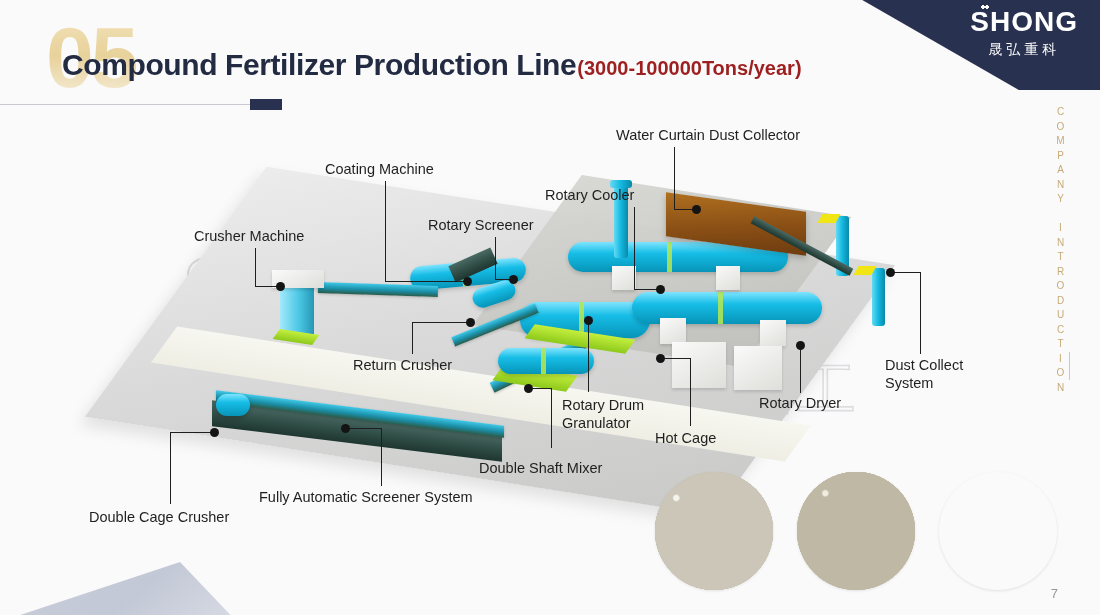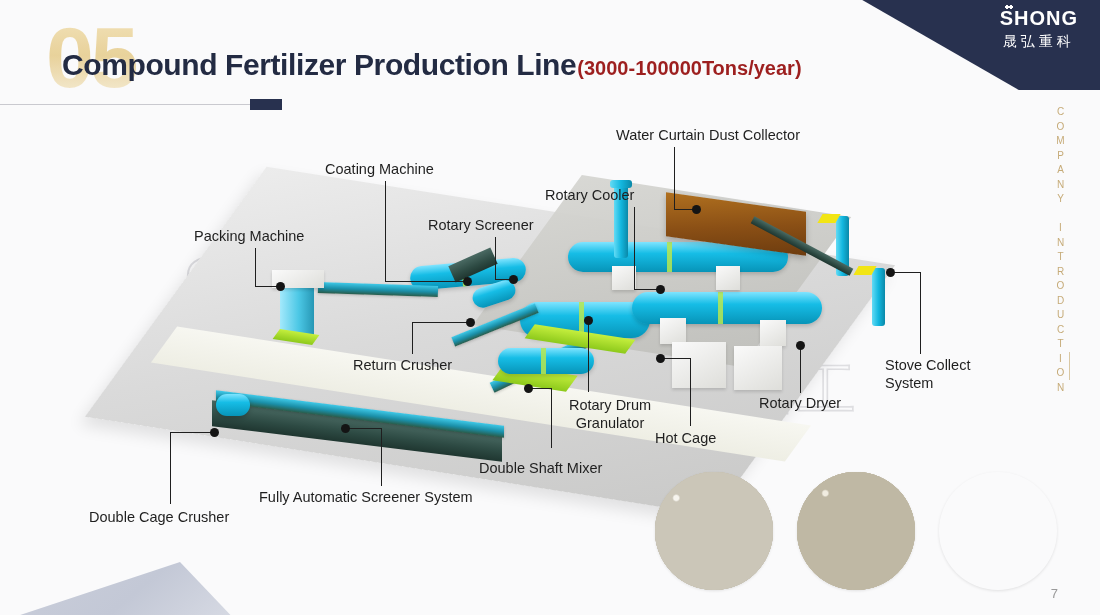--- a/index.html
+++ b/index.html
@@ -17,21 +17,21 @@
     position:absolute;top:-2px;right:-2px;width:320px;height:92px;
     background:#28314f;
     clip-path:polygon(24% 0%,100% 0%,100% 100%,74% 100%);
     z-index:6;
   }
   .logo{
     position:absolute;top:8px;right:22px;z-index:8;text-align:center;
     color:#ffffff;
   }
   .logo-main{
-    font-size:20px;font-weight:bold;letter-spacing:1px;line-height:1;
+    font-size:28px;font-weight:bold;letter-spacing:1px;line-height:1;
     font-family:"Liberation Sans",sans-serif;
   }
   .logo-main .s-mark{position:relative;display:inline-block;}
   .logo-main .s-mark::after{
     content:"";position:absolute;top:-3px;right:1px;width:8px;height:4px;
     background:
       radial-gradient(circle 1.6px at 2px 2px,#fff 99%,transparent 100%),
       radial-gradient(circle 1.6px at 6px 2px,#fff 99%,transparent 100%);
   }
   .logo-cn{
@@ -265,21 +265,21 @@
     <div class="beltdark" style="left:330px;top:76px;width:46px;height:18px;transform:rotate(-24deg);"></div>
 
     <div class="belt" style="left:198px;top:104px;width:120px;height:11px;transform:rotate(2deg);"></div>
     <div class="drum" style="left:352px;top:104px;width:44px;height:20px;transform:rotate(-18deg);"></div>
 
     <div class="tower" style="left:160px;top:96px;width:34px;height:62px;"></div>
     <div class="box" style="left:152px;top:90px;width:52px;height:18px;"></div>
     <div class="green" style="left:154px;top:152px;width:44px;height:10px;transform:skewX(-36deg) skewY(8deg);"></div>
   </div>
 
-  <div class="lbl" style="left:194px;top:228px;">Packing Machine</div>
+  <div class="lbl" style="left:194px;top:228px;">Crusher Machine</div>
   <div class="leader v" style="left:255px;top:248px;height:38px;"></div>
   <div class="leader h" style="left:255px;top:286px;width:25px;"></div>
   <div class="dot" style="left:276px;top:282px;"></div>
 
   <div class="lbl" style="left:325px;top:161px;">Coating Machine</div>
   <div class="leader v" style="left:385px;top:181px;height:100px;"></div>
   <div class="leader h" style="left:385px;top:281px;width:82px;"></div>
   <div class="dot" style="left:463px;top:277px;"></div>
 
   <div class="lbl" style="left:428px;top:217px;">Rotary Screener</div>
@@ -290,35 +290,35 @@
   <div class="lbl" style="left:545px;top:187px;">Rotary Cooler</div>
   <div class="leader v" style="left:634px;top:207px;height:82px;"></div>
   <div class="leader h" style="left:634px;top:289px;width:26px;"></div>
   <div class="dot" style="left:656px;top:285px;"></div>
 
   <div class="lbl" style="left:616px;top:127px;">Water Curtain Dust Collector</div>
   <div class="leader v" style="left:674px;top:147px;height:62px;"></div>
   <div class="leader h" style="left:674px;top:209px;width:22px;"></div>
   <div class="dot" style="left:692px;top:205px;"></div>
 
-  <div class="lbl w" style="left:885px;top:357px;width:100px;">Stove Collect System</div>
+  <div class="lbl w" style="left:885px;top:357px;width:100px;">Dust Collect System</div>
   <div class="leader v" style="left:920px;top:272px;height:82px;"></div>
   <div class="leader h" style="left:893px;top:272px;width:28px;"></div>
   <div class="dot" style="left:886px;top:268px;"></div>
 
   <div class="lbl" style="left:759px;top:395px;">Rotary Dryer</div>
   <div class="leader v" style="left:800px;top:345px;height:48px;"></div>
   <div class="dot" style="left:796px;top:341px;"></div>
 
   <div class="lbl" style="left:655px;top:430px;">Hot Cage</div>
   <div class="leader v" style="left:690px;top:358px;height:68px;"></div>
   <div class="leader h" style="left:663px;top:358px;width:28px;"></div>
   <div class="dot" style="left:656px;top:354px;"></div>
 
-  <div class="lbl w" style="left:562px;top:397px;width:96px;text-align:center;">Rotary Drum Granulator</div>
+  <div class="lbl w" style="left:562px;top:397px;width:96px;">Rotary Drum Granulator</div>
   <div class="leader v" style="left:588px;top:320px;height:72px;"></div>
   <div class="dot" style="left:584px;top:316px;"></div>
 
   <div class="lbl" style="left:479px;top:452px;margin-top:8px;">Double Shaft Mixer</div>
   <div class="leader v" style="left:551px;top:388px;height:60px;"></div>
   <div class="leader h" style="left:531px;top:388px;width:21px;"></div>
   <div class="dot" style="left:524px;top:384px;"></div>
 
   <div class="lbl" style="left:353px;top:357px;">Return Crusher</div>
   <div class="leader v" style="left:412px;top:322px;height:32px;"></div>

